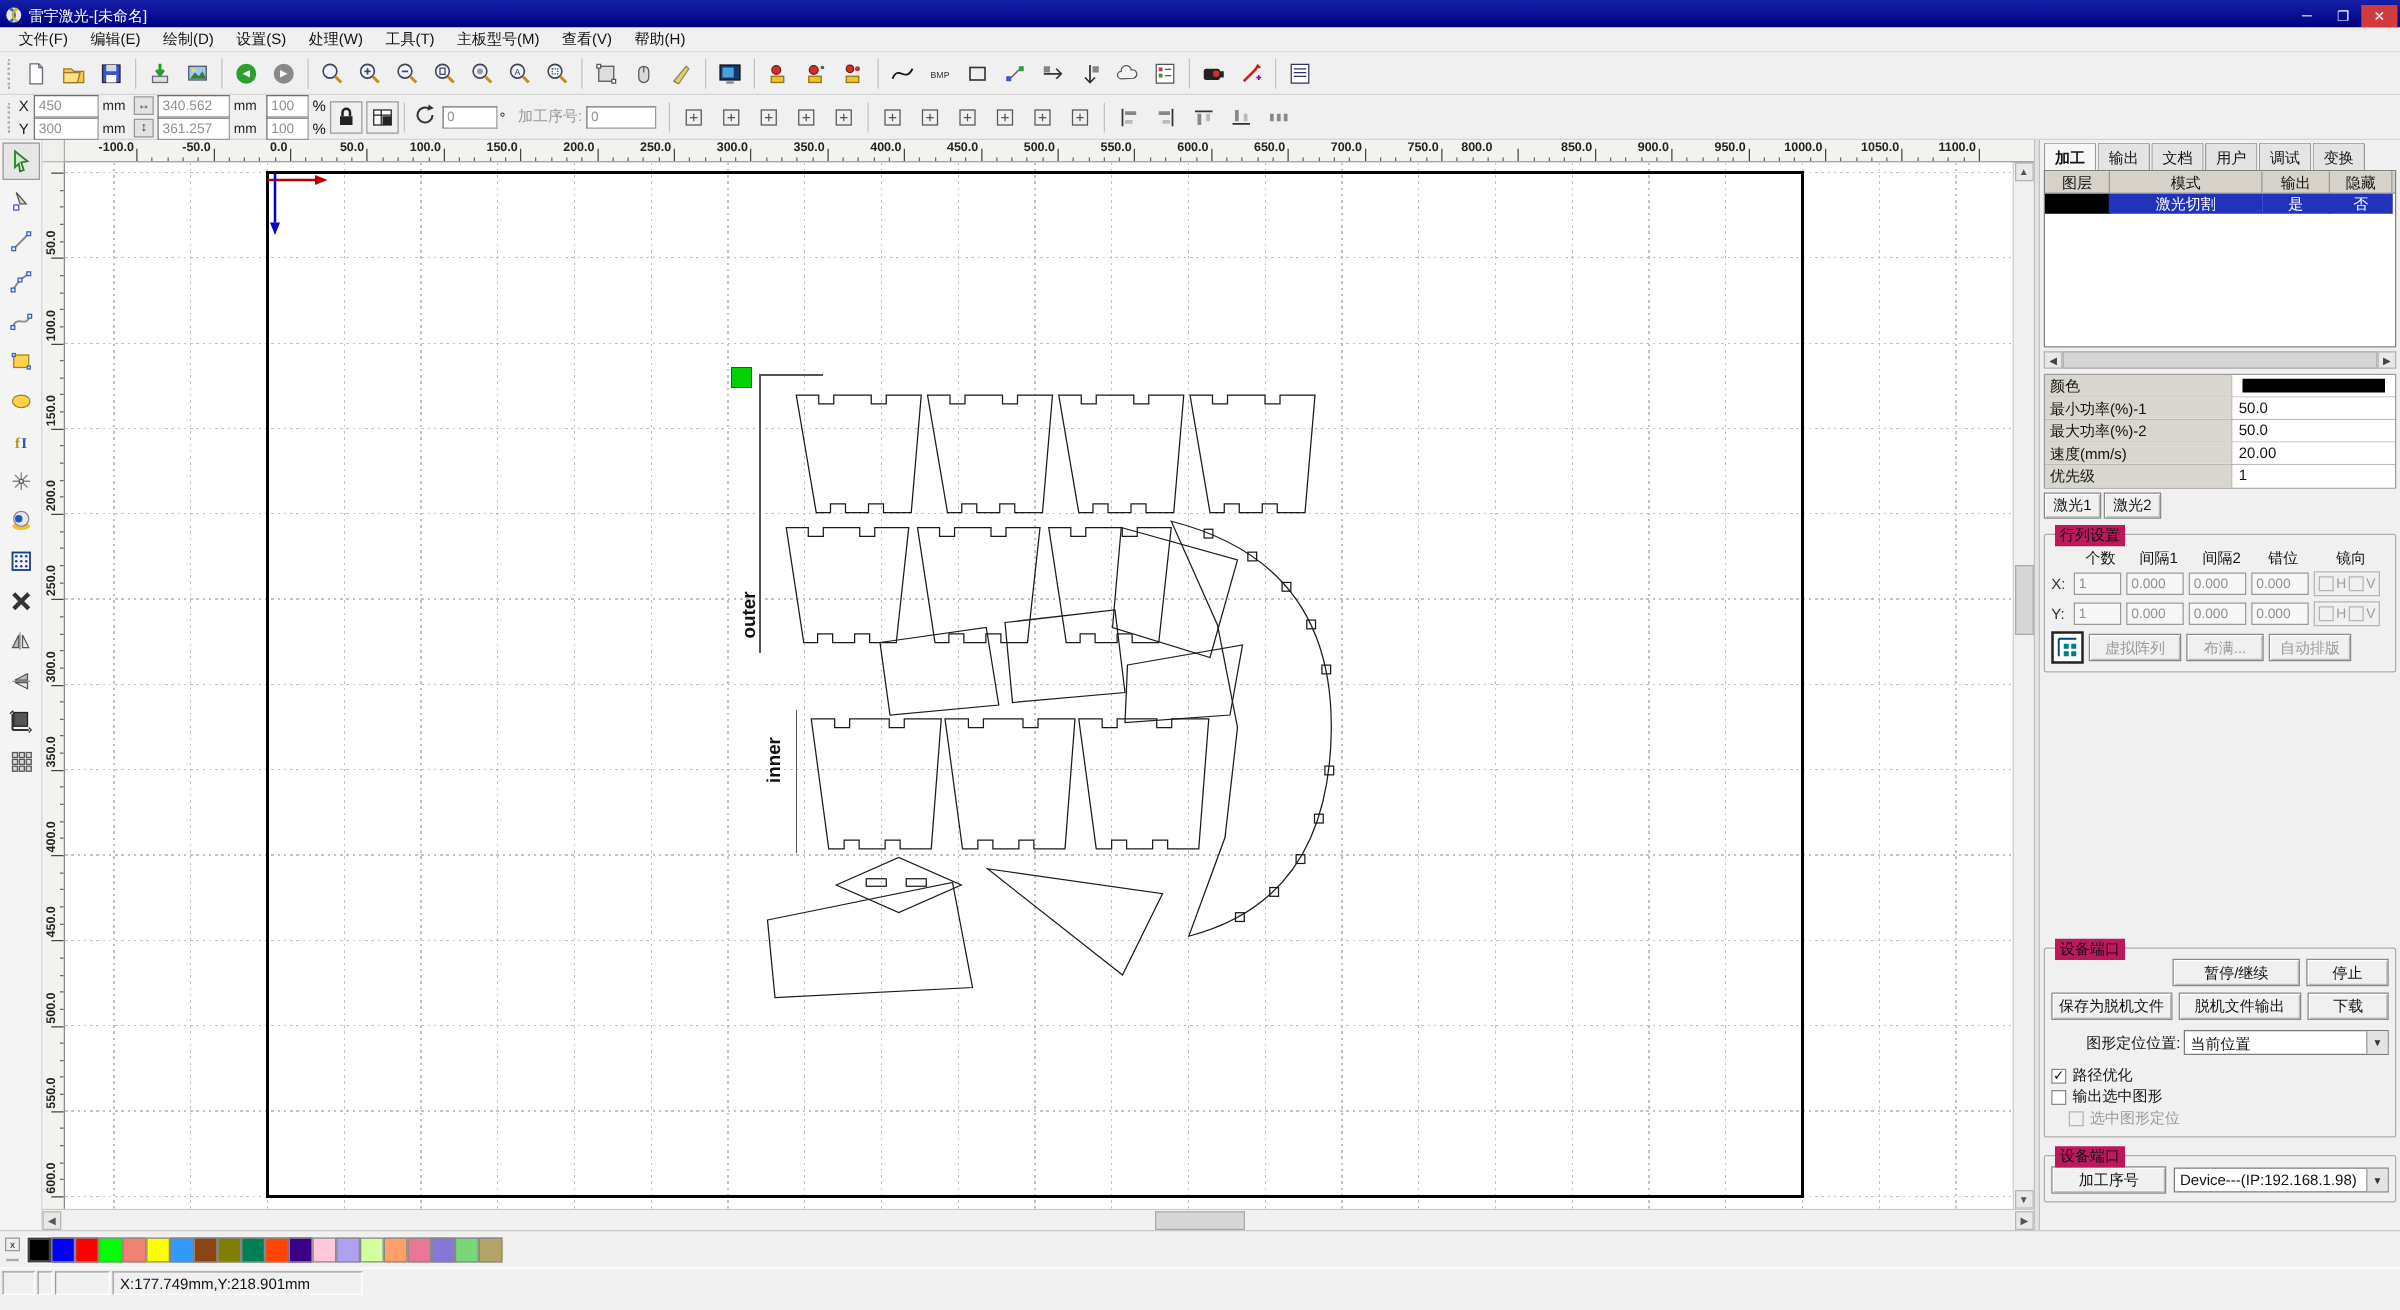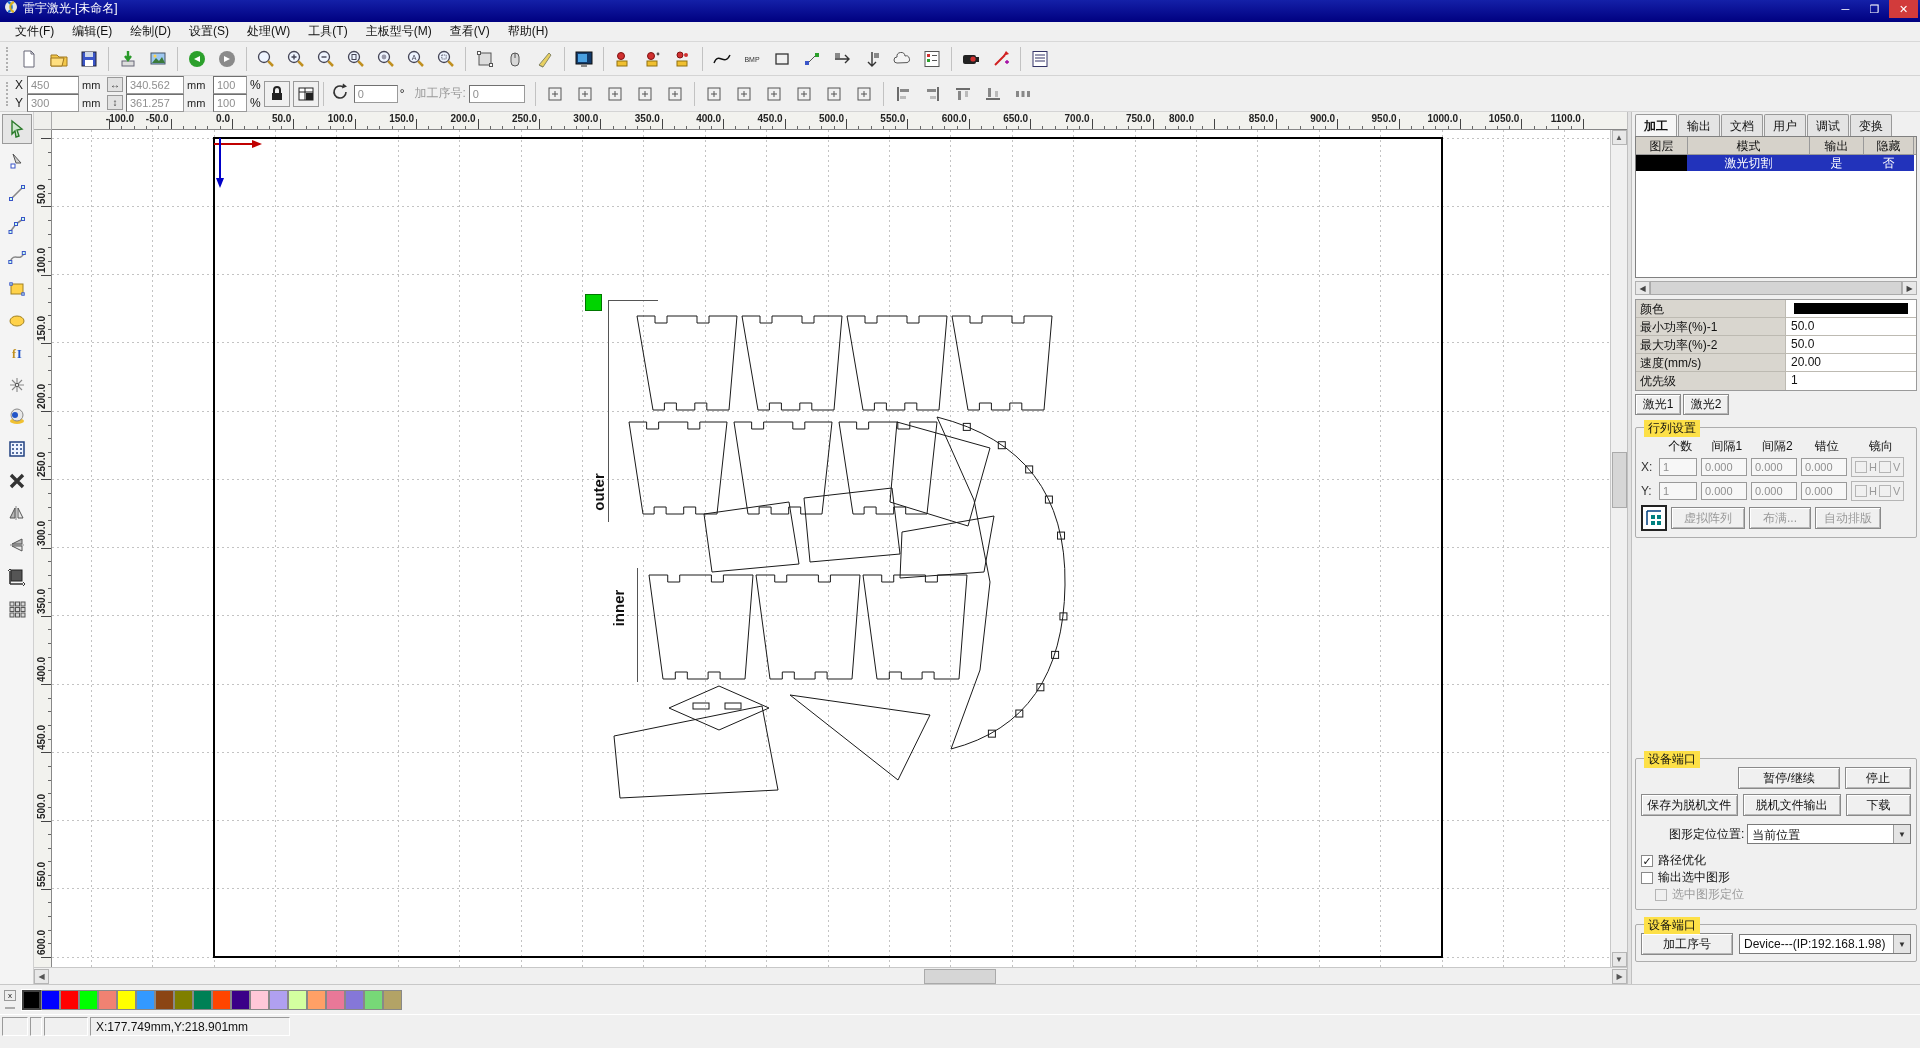--- a/index.html
+++ b/index.html
@@ -1,21 +1,21 @@
 <!DOCTYPE html>
 <html><head>
 <meta charset="utf-8">
 <style>
   * { margin:0; padding:0; box-sizing:border-box; }
   html,body { width:1920px; height:1048px; overflow:hidden; }
   body { font-family:"Liberation Sans","DejaVu Sans",sans-serif; font-size:12px; background:#f0f0f0; color:#111; }
   #app { width:1920px; height:1048px; display:flex; flex-direction:column; }
 
   
-  .titlebar { height:22px; background:linear-gradient(#1420a8,#000080); color:#fff; display:flex; align-items:flex-start; padding:0 2px 0 4px; flex:0 0 auto; }
+  .titlebar { height:22px; background:linear-gradient(#1420a8,#000080); color:#fff; display:flex; align-items:flex-end; padding:0 2px 0 4px; flex:0 0 auto; }
   .titlebar .title { margin-left:5px; font-size:12px; }
   .winbtns { margin-left:auto; display:flex; }
   .wbtn { width:29px; height:18px; display:flex; align-items:center; justify-content:center; font-size:11px; color:#fff; cursor:default; }
   .wbtn.close { background:#d23b3b; }
 
   
   .menubar { height:20px; background:#f0f0f0; display:flex; align-items:center; padding-left:6px; border-bottom:1px solid #d8d8d8; flex:0 0 auto; }
   .menuitem { padding:2px 9px; font-size:12px; }
 
   
@@ -85,21 +85,21 @@
   .prow { display:flex; height:18px; border-bottom:1px solid #bdbab2; }
   .prow:last-child { border-bottom:none; }
   .prow .pl { width:150px; background:#d9d6cf; padding:1px 4px; border-right:1px solid #bdbab2; }
   .prow .pv { flex:1; padding:1px 5px; background:#fff; }
   .pswatch { margin:2px 3px; flex:1; background:#000; }
   .btn { background:#f0f0f0; border:1px solid #8a8a8a; box-shadow:inset 1px 1px 0 #fff, inset -1px -1px 0 #b8b8b8; font-size:12px; display:inline-flex; align-items:center; justify-content:center; font-family:inherit; }
   .btn.dis { color:#9a9a9a; }
   .laserbtns { margin-top:3px; display:flex; gap:2px; }
   .laserbtns .btn { width:46px; height:21px; }
   .group { border:1px solid #adadad; border-radius:2px; position:relative; margin-top:12px; padding:8px 5px 6px 5px; }
-  .group .legend { position:absolute; top:-8px; left:8px; background:#fde047; padding:0 4px; font-size:12px; }
+  .group .legend { position:absolute; top:-8px; left:8px; background:#be185d; padding:0 4px; font-size:12px; }
   .ar-head { display:flex; font-size:12px; margin:2px 0 2px 18px; }
   .ar-head div { text-align:center; }
   .ar-row { display:flex; align-items:center; gap:4px; margin-bottom:4px; }
   .ar-row .al { width:14px; color:#333; }
   .ar-field { height:18px; border:1px solid #9a9a9a; background:#f7f7f7; color:#8f8f8f; font-size:11px; padding:1px 3px; }
   .mirrorbox { border:1px solid #b5b5b5; display:flex; align-items:center; gap:2px; padding:1px 3px; height:20px; color:#9a9a9a; font-size:11px; }
   .cb { width:12px; height:12px; background:#fff; border:1px solid #8a8a8a; display:inline-flex; align-items:center; justify-content:center; font-size:11px; line-height:10px; }
   .cb.dis { background:#f0f0f0; border-color:#b5b5b5; }
   .ar-btns { display:flex; align-items:center; gap:4px; margin-top:4px; }
   .iconbtn { width:26px; height:26px; border:2px solid #222; background:#fff; display:flex; align-items:center; justify-content:center; }
@@ -670,21 +670,21 @@
             </g>
           </svg>
         </div>
       </div>
 
     <div class="workspace">
       <div class="rulerrow">
         <div class="corner"></div>
         <div class="hruler" id="hruler">
             <div class="maj" style="left: 57.2px;"></div>
-            <div class="lab" style="left: 55.2px; margin-left: 27px;">-100.0</div>
+            <div class="lab" style="left: 55.2px;">-100.0</div>
             <div class="min" style="left: 69.48px;"></div>
             <div class="min" style="left: 81.76px;"></div>
             <div class="min" style="left: 94.04px;"></div>
             <div class="min" style="left: 106.32px;"></div>
             <div class="maj" style="left: 118.6px;"></div>
             <div class="lab" style="left: 116.6px;">-50.0</div>
             <div class="min" style="left: 130.88px;"></div>
             <div class="min" style="left: 143.16px;"></div>
             <div class="min" style="left: 155.44px;"></div>
             <div class="min" style="left: 167.72px;"></div>

